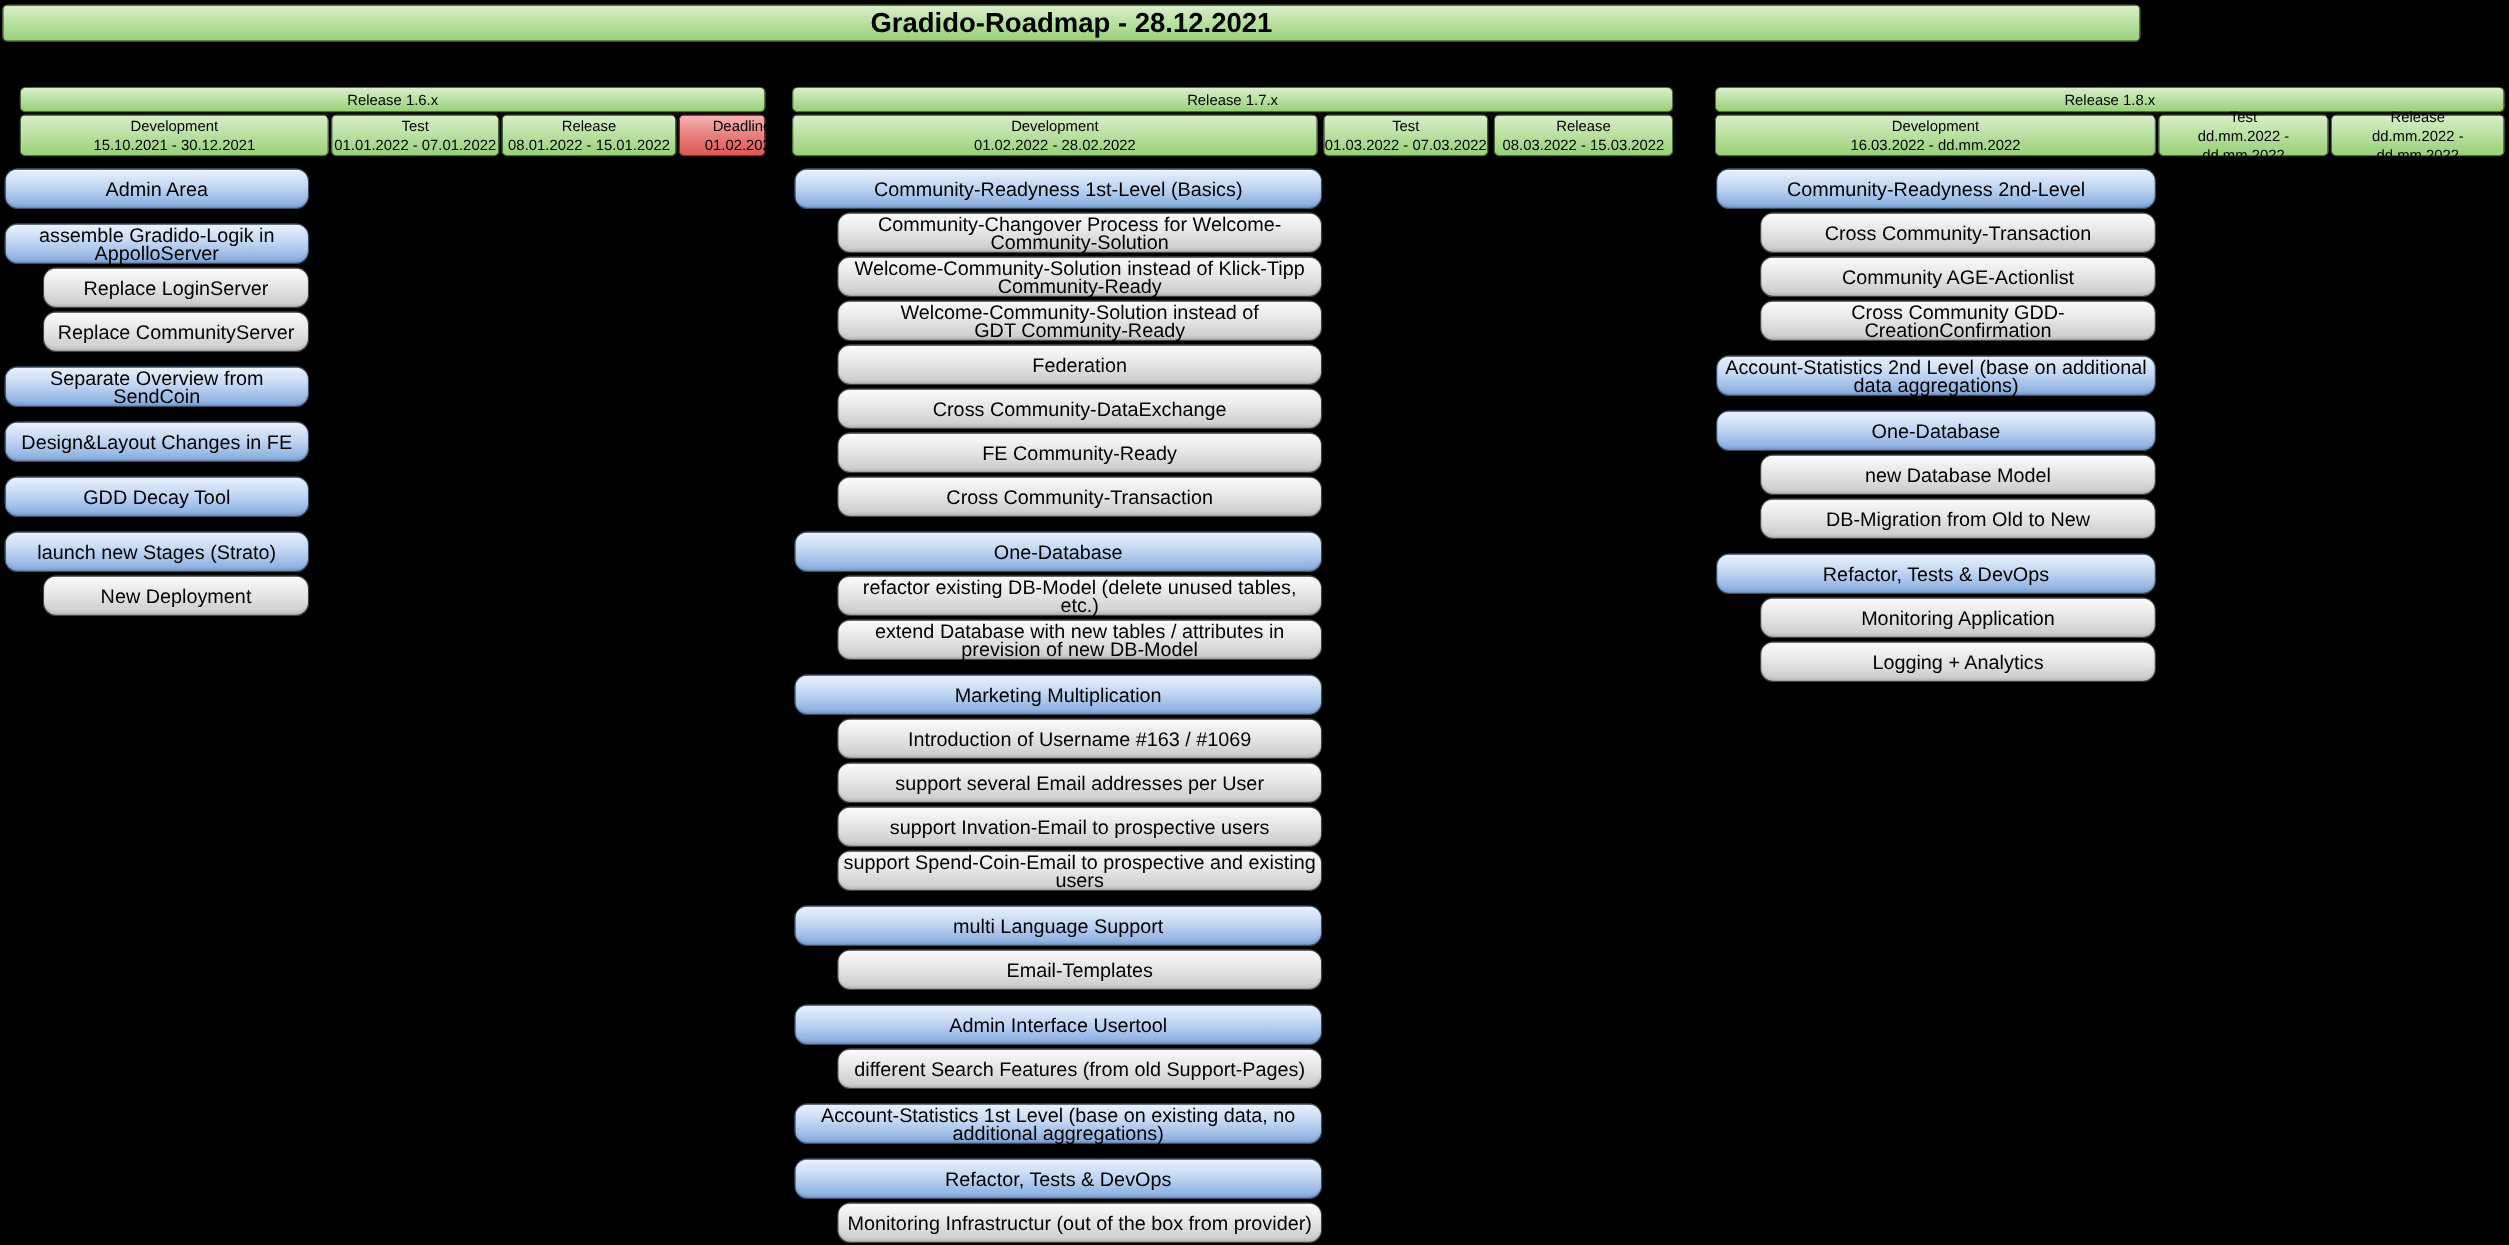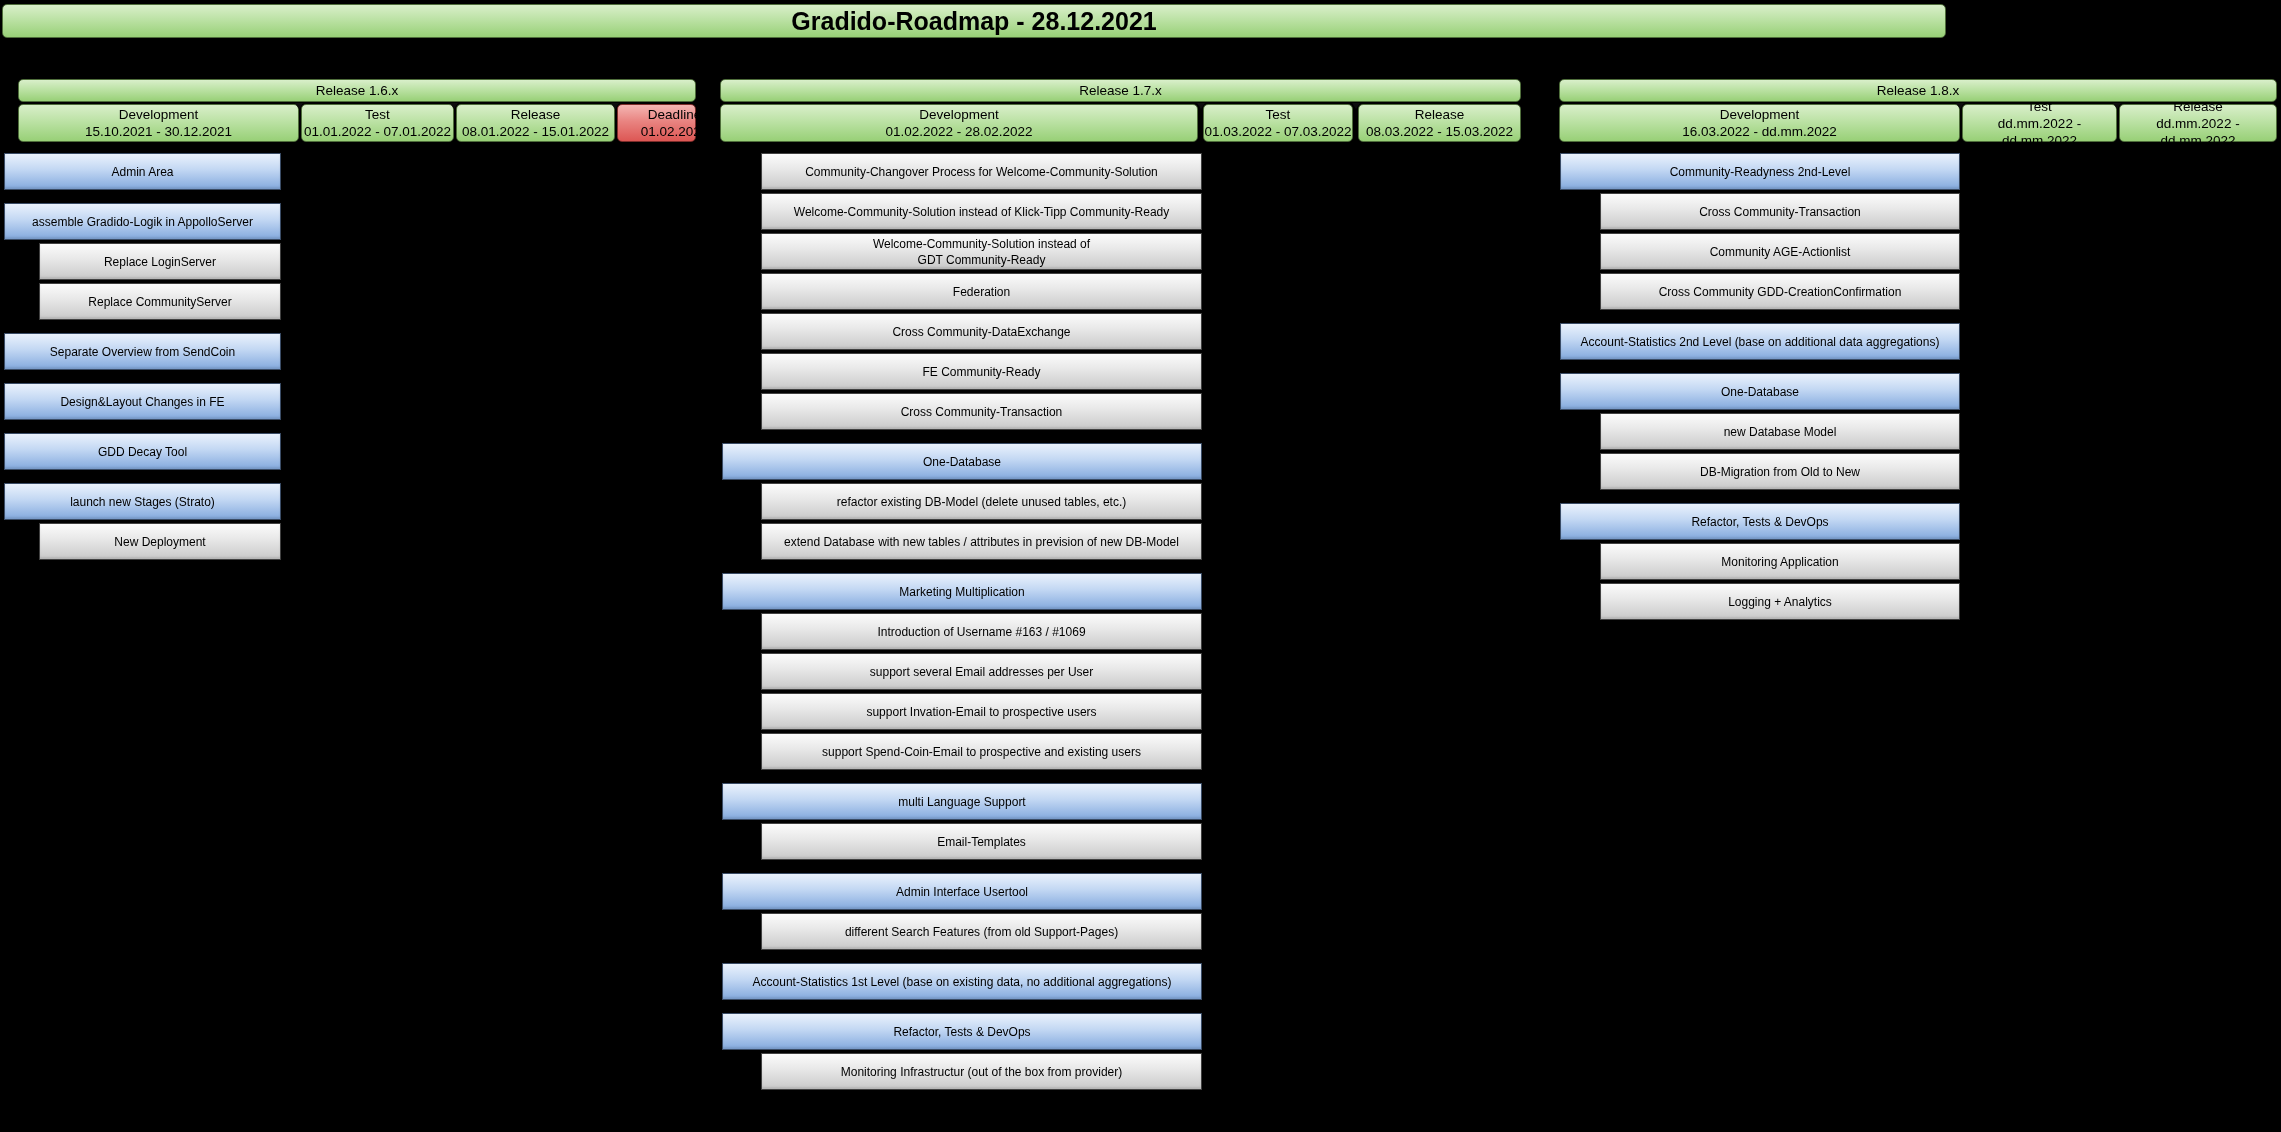--- a/index.html
+++ b/index.html
@@ -39,23 +39,23 @@
   .hdr2 .phase:nth-child(1){width:401px;}
   .hdr2 .phase:nth-child(2){width:155px;}
   .hdr2 .phase:nth-child(3){width:158px;}
 
   
   .tasks{position:absolute;display:flex;flex-direction:column;}
   .col0{left:4px;top:153px;width:277px;}
   .col1{left:722px;top:153px;width:480px;}
   .col2{left:1560px;top:153px;width:400px;}
   .group{display:flex;flex-direction:column;margin-bottom:10px;}
-  .task{height:37px;margin-bottom:3px;border-radius:0;box-sizing:border-box;
+  .task{height:37px;margin-bottom:3px;border-radius:12px;box-sizing:border-box;
     display:flex;align-items:center;justify-content:center;text-align:center;
-    font-size:12px;line-height:16px;white-space:pre-line;padding:0 3px;
+    font-size:18px;line-height:16px;white-space:pre-line;padding:0 3px;
     box-shadow:inset 0 -2px 2px rgba(0,0,0,0.10);}
   .task.parent{background:linear-gradient(180deg,#eaf2fc 0%,#c2d7f3 45%,#84aade 100%);border:1px solid #3a4c66;}
   .task.child{background:linear-gradient(180deg,#fbfbfb 0%,#e7e7e7 45%,#c9c9c9 100%);border:1px solid #414141;}
   .col0 .child{margin-left:35px;}
   .col1 .child{margin-left:39px;}
   .col2 .child{margin-left:40px;}
 </style>
 </head>
 <body>
 
@@ -148,20 +148,21 @@
       <div class="task parent">GDD Decay Tool</div>
     </div>
     <div class="group">
       <div class="task parent">launch new Stages (Strato)</div>
       <div class="task child">New Deployment</div>
     </div>
   </div>
 
   <div class="tasks col1">
     <div class="group">
+      <div class="task parent">Community-Readyness 1st-Level (Basics)</div>
       <div class="task child">Community-Changover Process for Welcome-Community-Solution</div>
       <div class="task child">Welcome-Community-Solution instead of Klick-Tipp Community-Ready</div>
       <div class="task child">Welcome-Community-Solution instead of
 GDT Community-Ready</div>
       <div class="task child">Federation</div>
       <div class="task child">Cross Community-DataExchange</div>
       <div class="task child">FE Community-Ready</div>
       <div class="task child">Cross Community-Transaction</div>
     </div>
     <div class="group">

